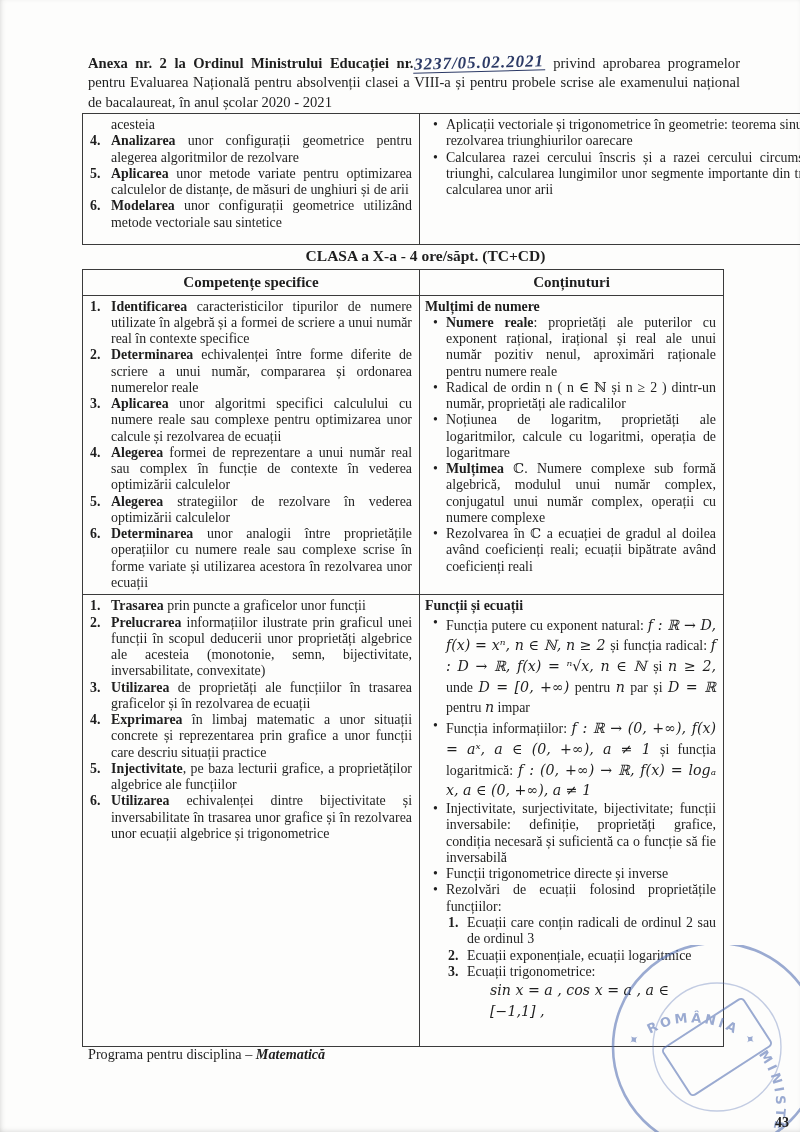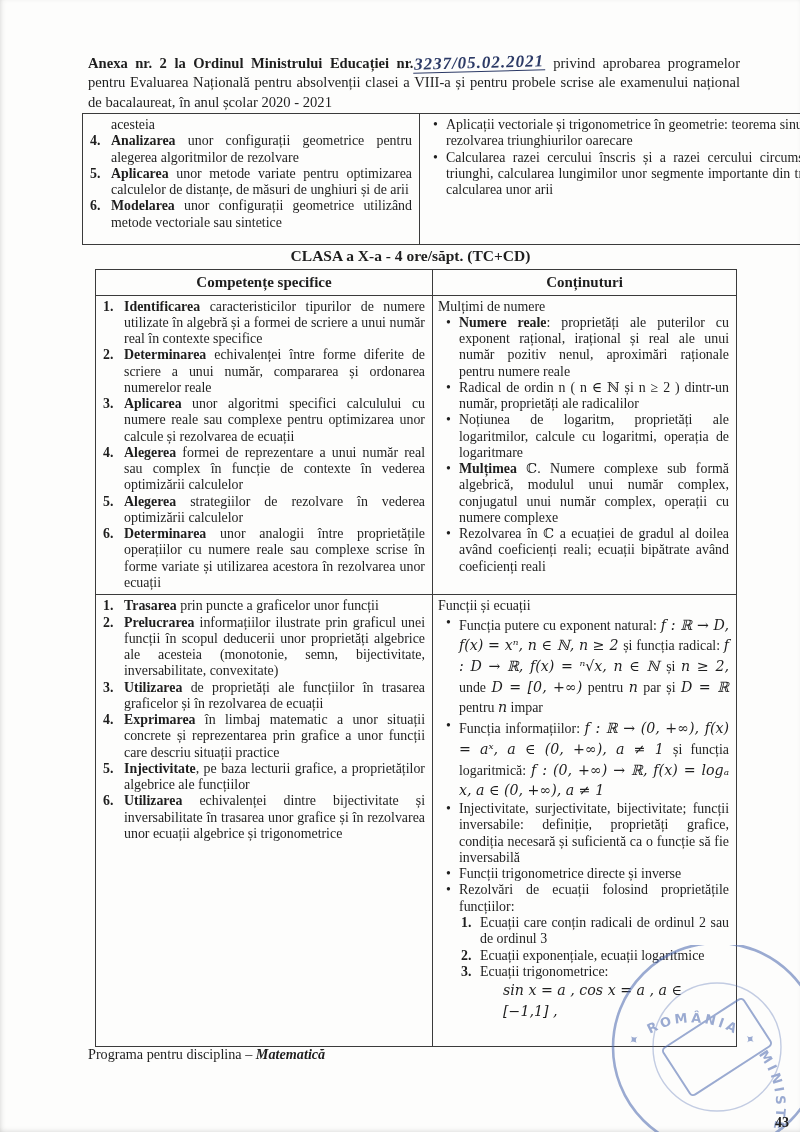--- a/index.html
+++ b/index.html
@@ -18,41 +18,41 @@
   .hdr b { font-weight:bold; }
   .hand {
     display:inline-block; font-weight:bold; font-style:italic;
     color:#2c3a66; font-size:17px; letter-spacing:1px;
     border-bottom:1.6px solid #2c3a66; transform:rotate(-1.5deg);
     padding:0 1px; line-height:1;
   }
   table.doc { border-collapse:collapse; position:absolute; left:82px; background:transparent; }
   table.doc td, table.doc th { border:1.6px solid #3b3b3b; vertical-align:top; overflow:hidden; }
   .t1 { top:113px; width:768px; height:132px; }
-  .t2 { top:269px; width:642px;margin-left:13px; }
+  .t2 { top:269px; width:642px; }
   .colL { width:337px; }
   .cell { padding:3px 7px 3px 5px; font-size:13.9px; line-height:1.17; }
   .t2 th { font-size:15px; font-weight:bold; text-align:center; padding:4px 2px; line-height:1.1; }
   .cont { padding-left:23px; text-align:justify; }
   .li { display:flex; }
   .li .n { flex:0 0 23px; font-weight:bold; padding-left:2px; }
   .li .tx { flex:1; text-align:justify; }
   .li .tx b { font-weight:bold; }
   .bl { display:flex; }
   .bl .b { flex:0 0 21px; text-align:center; }
   .bl .tx { flex:1; text-align:justify; }
   .bl .tx b { font-weight:bold; }
-  .ctitle { font-weight:normal; }
+  .ctitle { font-weight:bold; }
   .math { font-style:italic; font-family:"DejaVu Serif",serif; font-size:14.2px; }
   .fbul .tx { line-height:1.42; }
   .sub { margin-left:21px; }
   .sub .li .n { flex:0 0 21px; }
   .formula { margin-left:44px; line-height:1.5; }
   .heading {
-    position:absolute; left:82px; top:247px; width:657px; text-align:center;
+    position:absolute; left:97px; top:247px; width:657px; text-align:center;
     font-size:15.5px; font-weight:bold;
   }
   .footer { position:absolute; left:88px; top:1046px; font-size:14.2px; line-height:1.18; }
   .footer .bi { font-weight:bold; font-style:italic; }
   .pagenum { position:absolute; left:775px; top:1067px; font-size:14px; font-weight:600; color:#222;margin-top:48px; }
   .stamp { position:absolute; left:595px; top:945px; width:240px; height:240px; opacity:.55; }
 </style>
 </head>
 <body>
 

